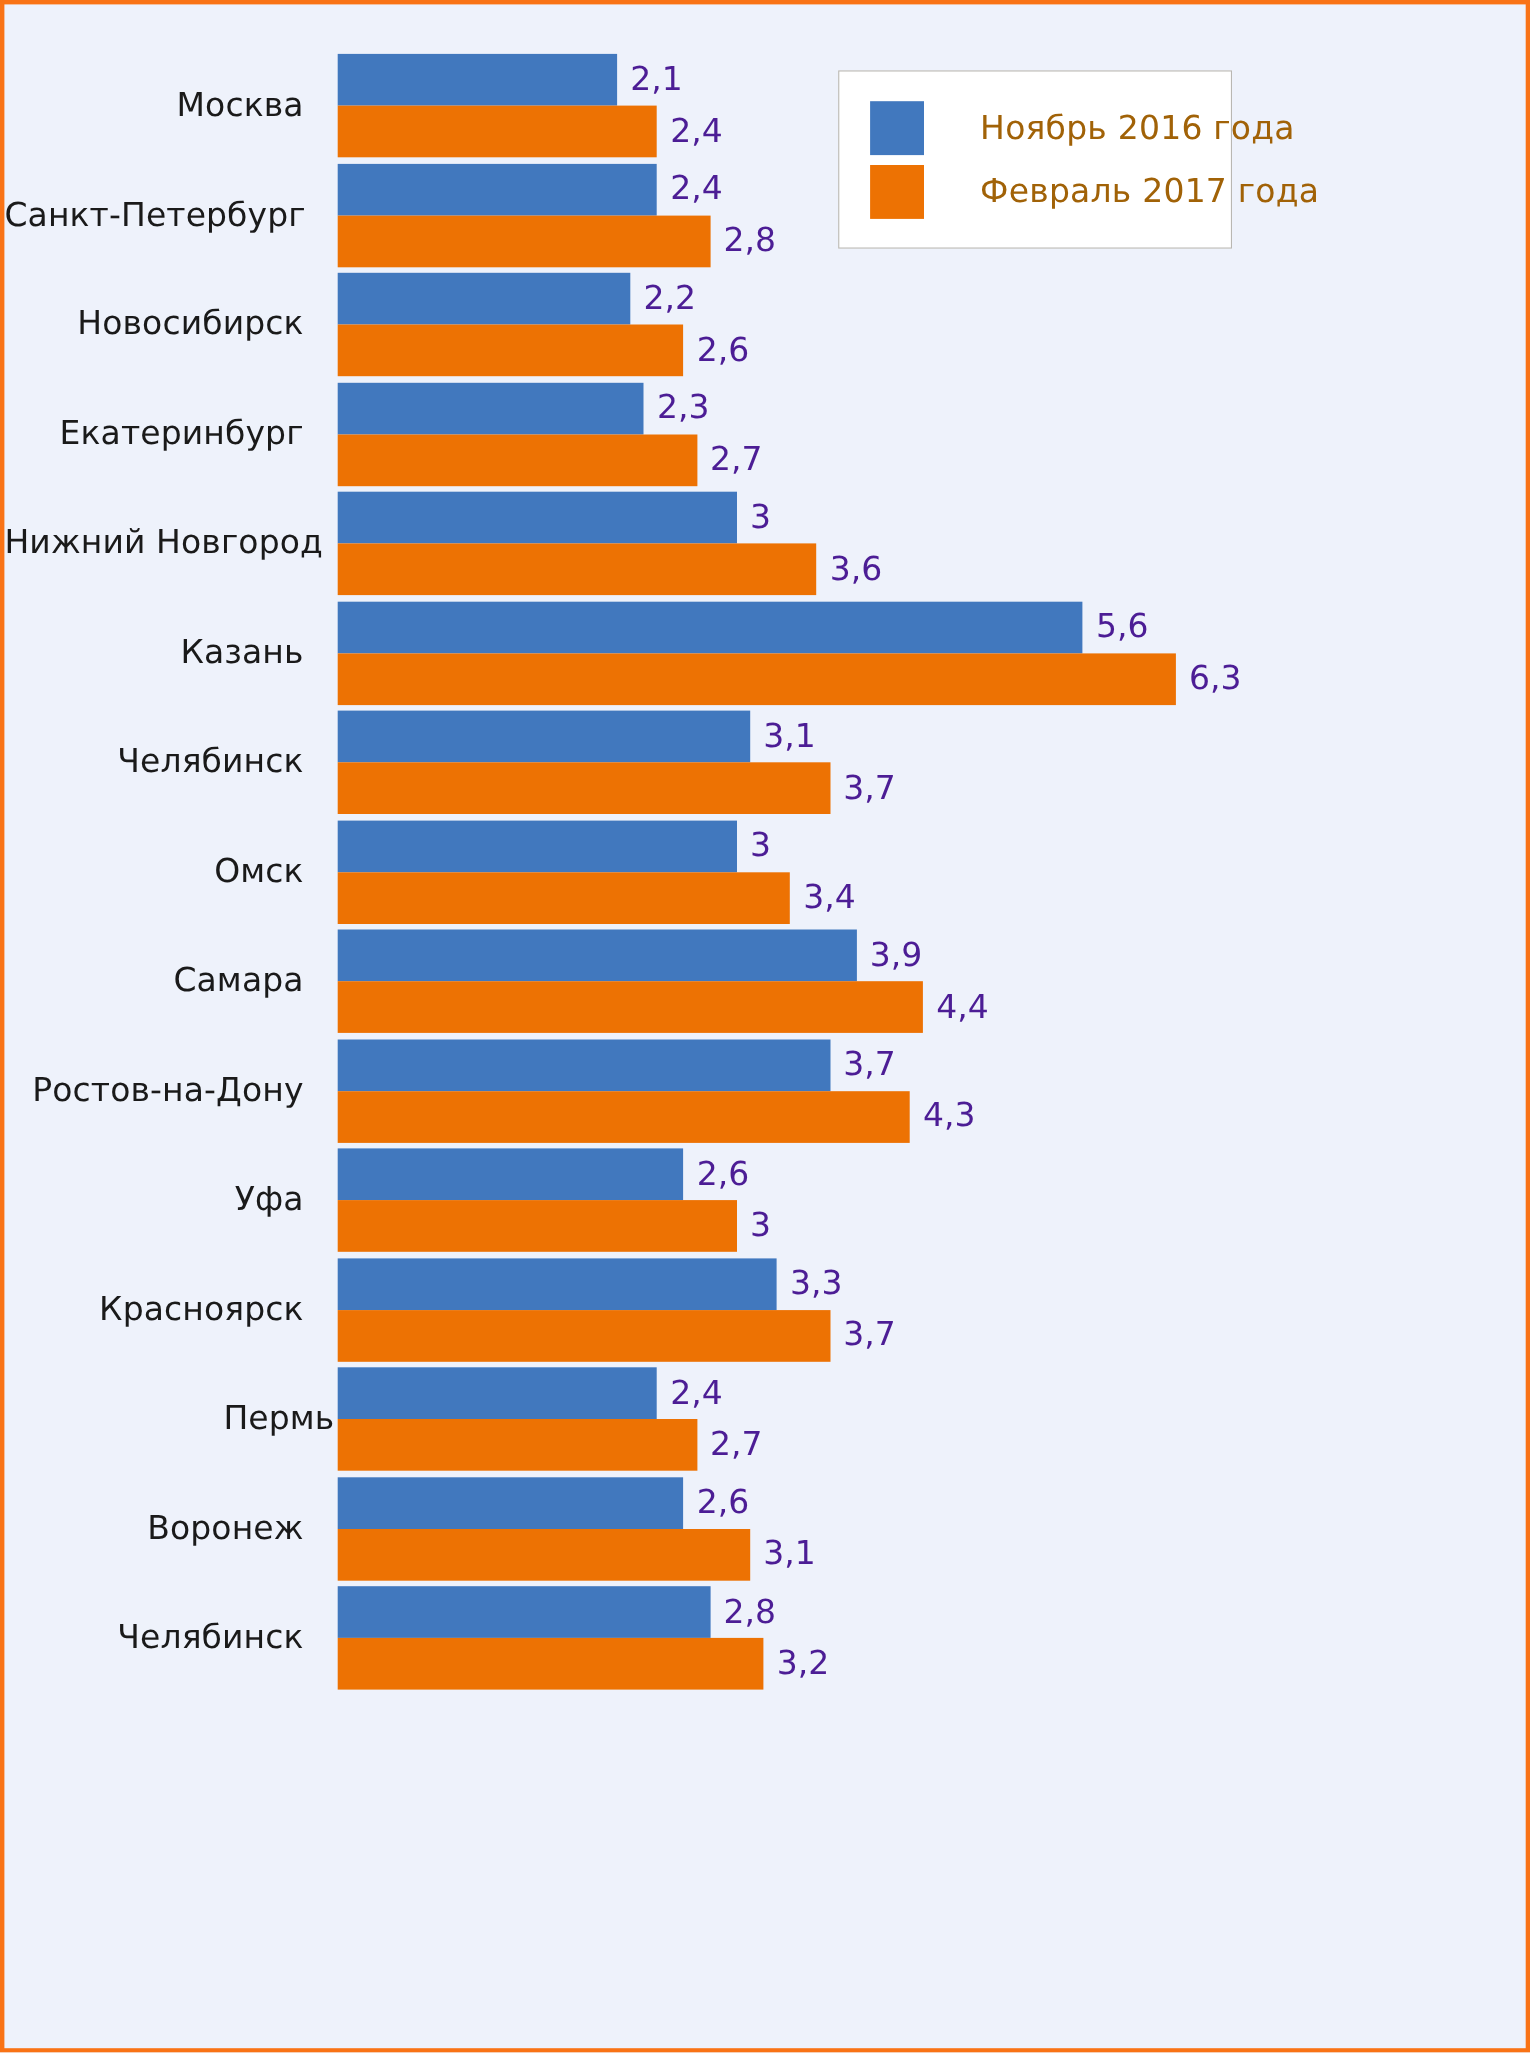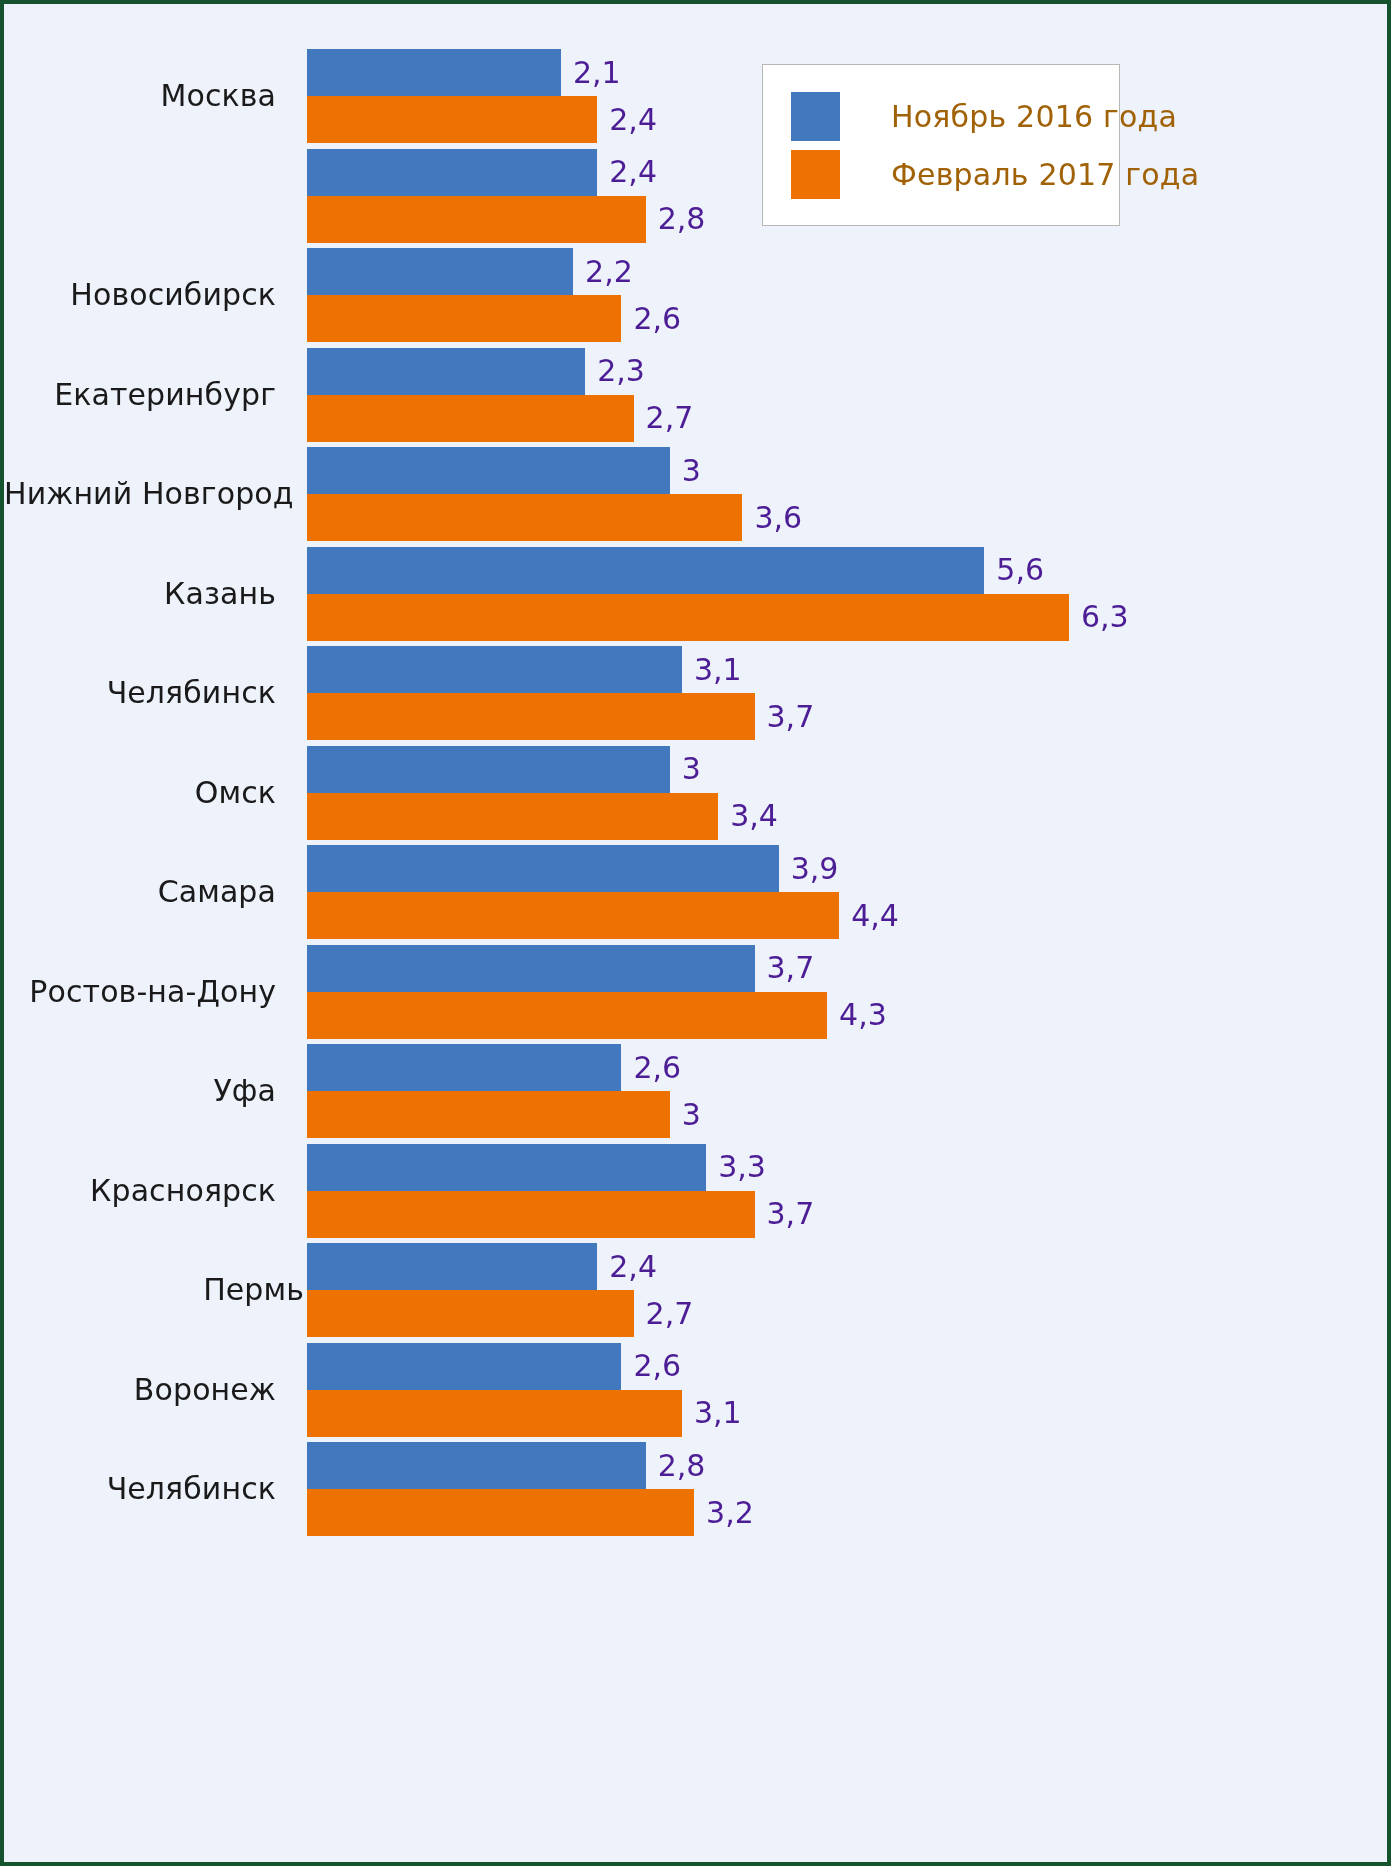--- a/index.html
+++ b/index.html
@@ -13,21 +13,21 @@
     font-family: "DejaVu Sans", "Liberation Sans", sans-serif;
     overflow: hidden;
   }
 
   .chart-frame {
     position: relative;
     box-sizing: border-box;
     width: 1391px;
     height: 1866px;
     background: #eef2fb;
-    border: 4px solid #14532d;
+    border: 4px solid #f97316;
   }
 
   
   .legend-box {
     position: absolute;
     left: 758px;
     top: 60px;
     width: 358px;
     box-sizing: border-box;
     background: #ffffff;
@@ -123,20 +123,21 @@
             <div class="bar s0" style="width: 254px; background: rgb(65, 120, 190);"></div>
             <span class="bar-value">2,1</span>
           </div>
           <div class="bar-line">
             <div class="bar s1" style="width: 290.286px; background: rgb(237, 114, 3);"></div>
             <span class="bar-value">2,4</span>
           </div>
         </div>
       </div>
       <div class="group" style="top: 144.5px; height: 94px;">
+        <div class="cat-label" style="top: 0px; line-height: 94px;">Санкт-Петербург</div>
         <div class="bars">
           <div class="bar-line">
             <div class="bar s0" style="width: 290.286px; background: rgb(65, 120, 190);"></div>
             <span class="bar-value">2,4</span>
           </div>
           <div class="bar-line">
             <div class="bar s1" style="width: 338.667px; background: rgb(237, 114, 3);"></div>
             <span class="bar-value">2,8</span>
           </div>
         </div>

